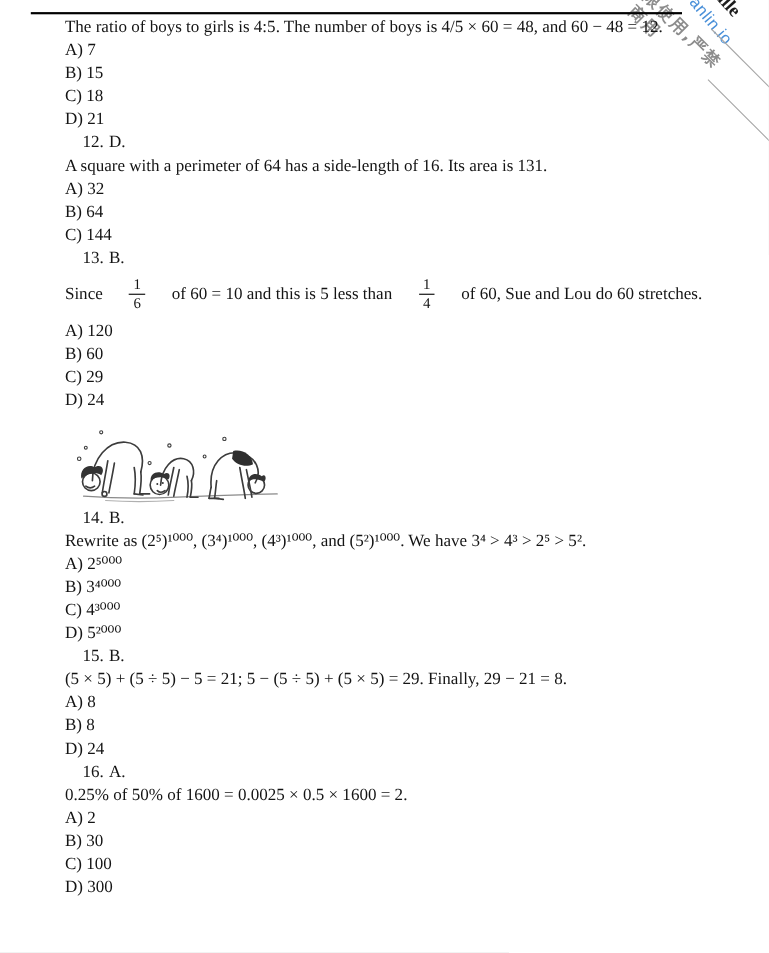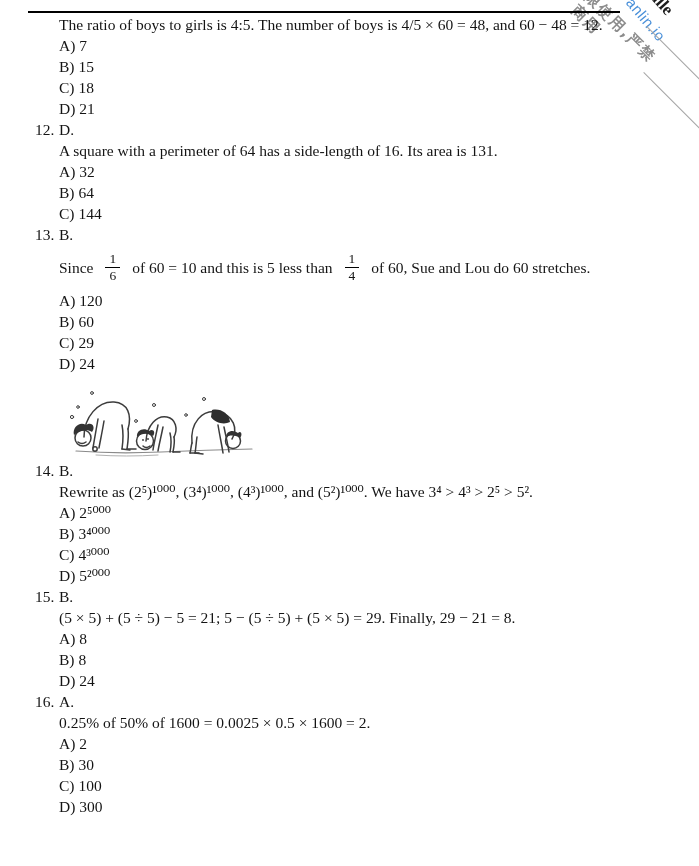--- a/index.html
+++ b/index.html
@@ -5,23 +5,23 @@
   html,body{margin:0;padding:0;background:#e8e8e8;}
   .page{
     position:relative;width:699px;height:866px;margin:0 auto;background:#fff;
     overflow:hidden;font-family:"Liberation Serif","DejaVu Serif",serif;
     font-size:15.5px;color:#141414;
   }
   .top-rule{position:absolute;left:28px;top:11px;width:592px;height:2px;background:#000;}
   .content{position:absolute;left:0;top:14px;right:0;}
   .line{line-height:21px;white-space:nowrap;}
   .head{padding-left:35px;}
-  .qnum{display:inline-block;width:24px;}
+  .qnum{display:inline-block;width:24px;margin-left:40px;}
   .explain,.choice{padding-left:59px;}
-  .frac-line{display:flex;align-items:center;gap:12px;height:45px;padding-left:59px;white-space:nowrap;}
+  .frac-line{display:flex;align-items:center;gap:24px;height:45px;padding-left:59px;white-space:nowrap;}
   .frac{display:inline-flex;flex-direction:column;align-items:center;line-height:1.1;font-size:13.5px;}
   .frac .fnum{border-bottom:1.3px solid #000;padding:0 4px;}
   .frac .fden{padding-top:1px;}
   .illustration{margin:1px 0 0 66px;display:block;}
   
   .wm span{position:absolute;transform-origin:left top;user-select:none;}
   .wm-corner{left:663px;top:-10px;transform:rotate(48deg);font-weight:bold;
     font-size:17px;color:#1c1c1c;font-family:"Liberation Serif",serif;}
   .wm-site{left:636px;top:-6px;transform:rotate(50deg);color:var(--wm-site-color,#4a90d9);
     font-size:15px;letter-spacing:.5px;font-family:"Liberation Sans","DejaVu Sans",sans-serif;}

